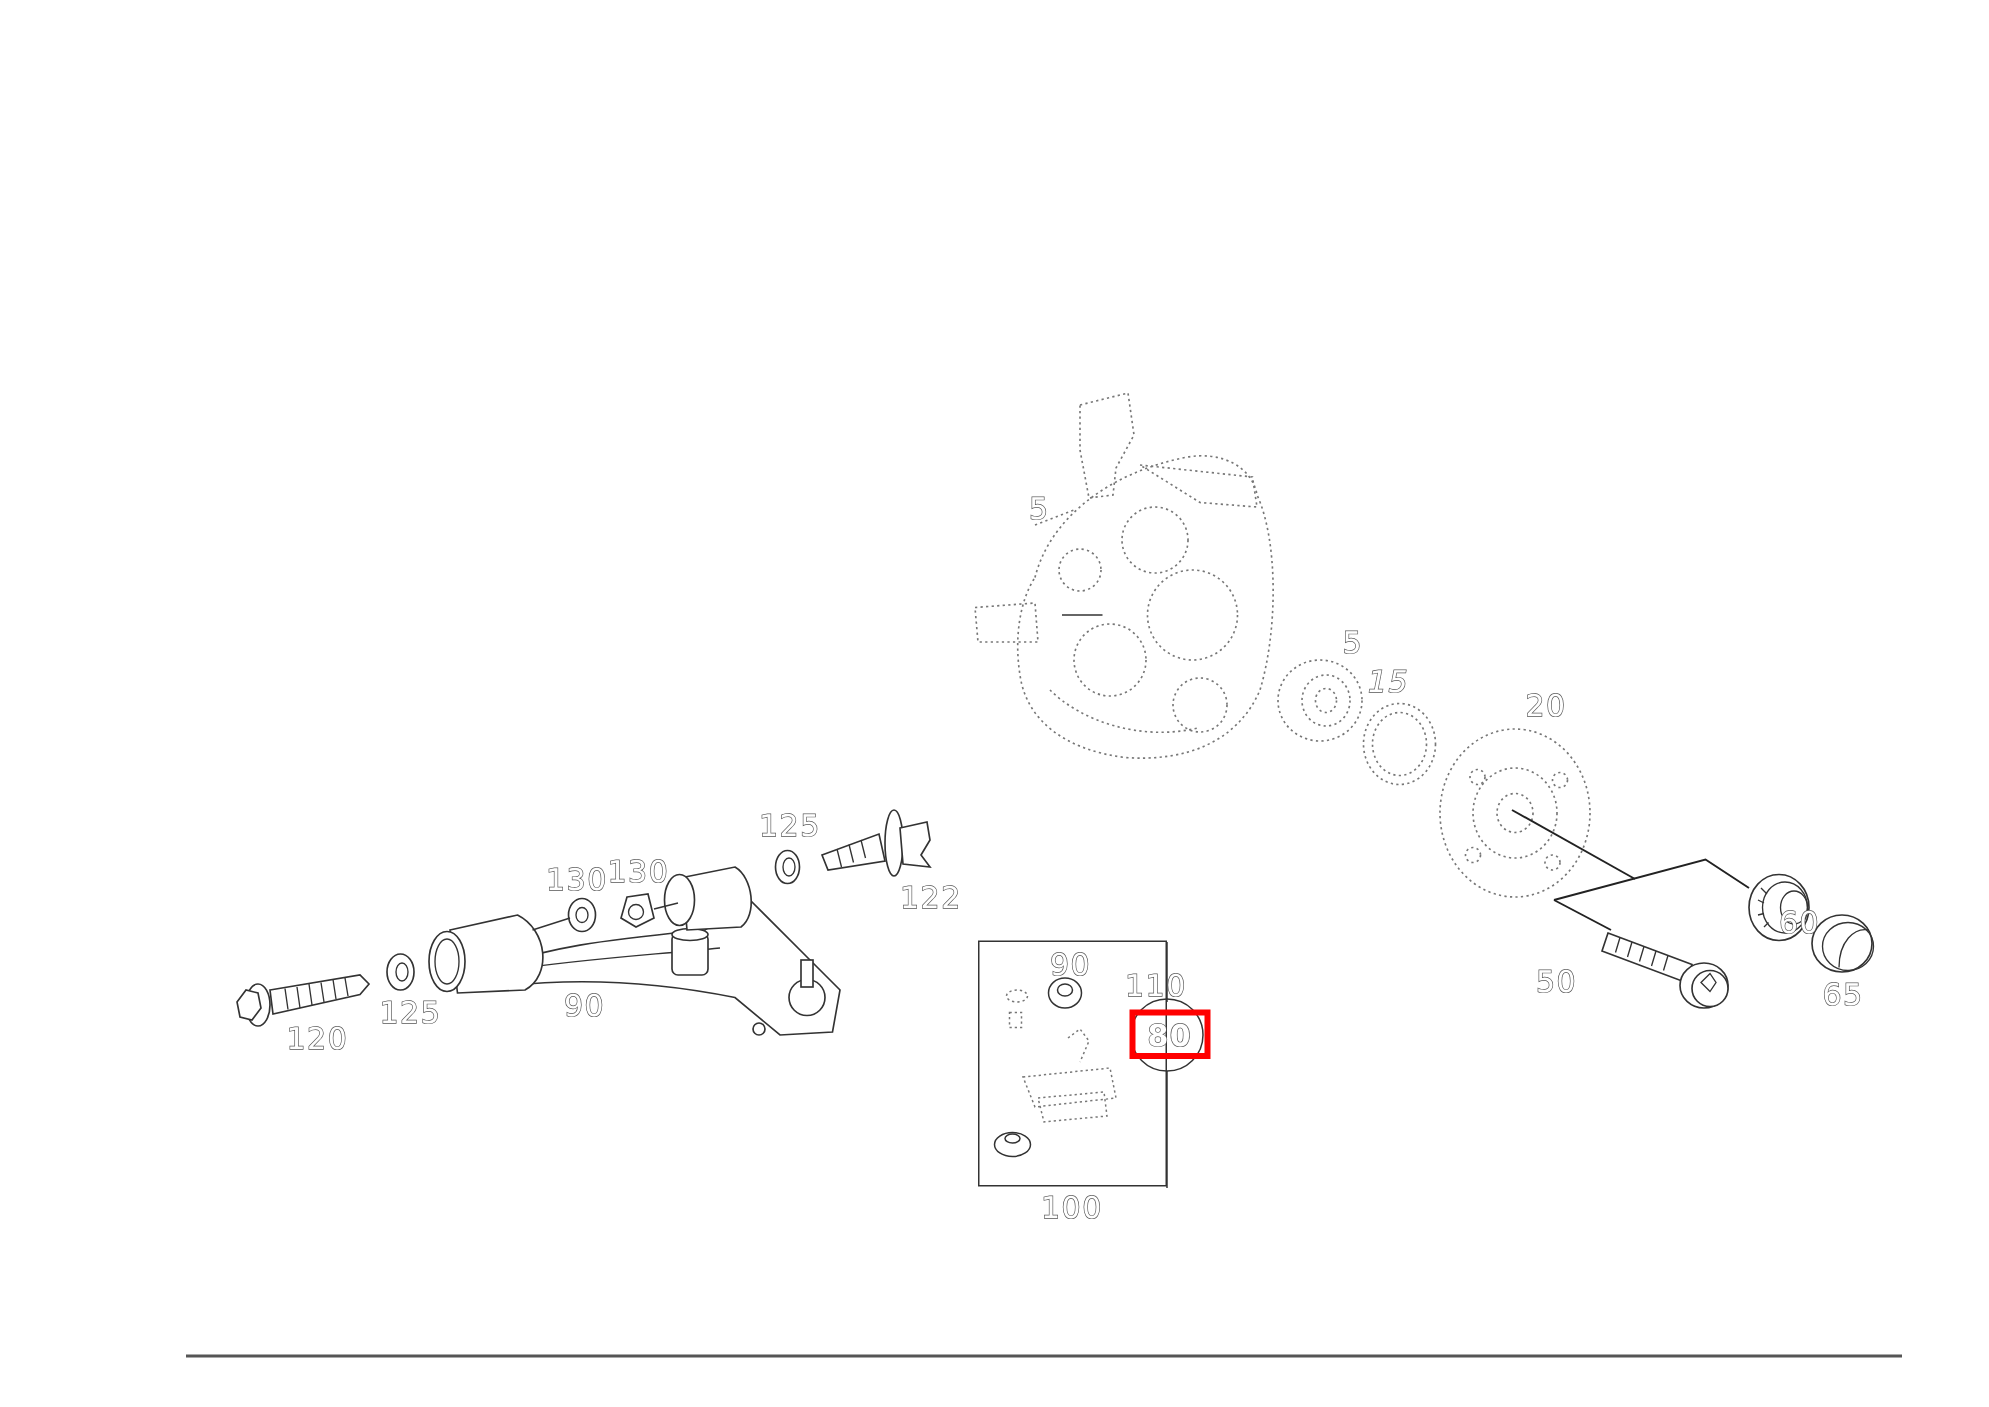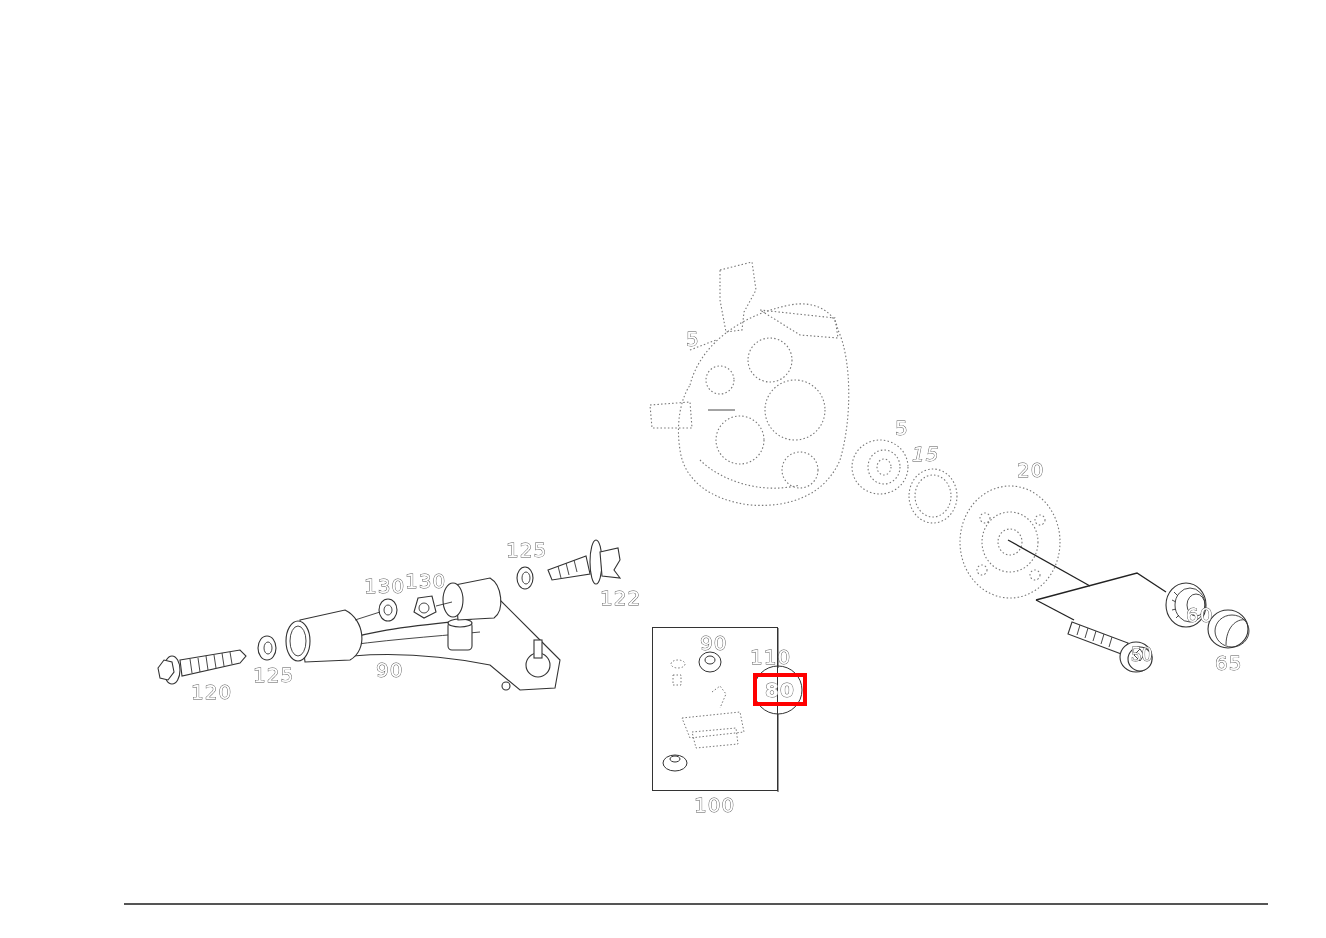--- a/index.html
+++ b/index.html
@@ -152,21 +152,21 @@
   <ellipse cx="35" cy="143" rx="12" ry="8" fill="#fff" stroke="#333" stroke-width="1"></ellipse>
   <ellipse cx="35" cy="139" rx="5" ry="3" fill="none" stroke="#333" stroke-width="1"></ellipse>
 </svg>
 
 <div class="highlight" style="left:753px; top:673px; width:54px; height:33px;"></div>
 
 <span class="callout" style="left:686px; top:329px;">5</span>
 <span class="callout" style="left:895px; top:418px;">5</span>
 <span class="callout" style="left:912px; top:444px;font-style:italic;">15</span>
 <span class="callout" style="left:1017px; top:460px;">20</span>
-<span class="callout" style="left:1131px; top:644px;font-family:Liberation Serif, serif;">50</span>
+<span class="callout" style="left:1024px; top:644px;">50</span>
 <span class="callout" style="left:1186px; top:557px;margin-top:48px;">60</span>
 <span class="callout" style="left:1215px; top:653px;">65</span>
 <span class="callout" style="left:376px; top:660px;">90</span>
 <span class="callout" style="left:765px; top:680px;font-weight:bold;">80</span>
 <span class="callout" style="left:700px; top:633px;">90</span>
 <span class="callout" style="left:694px; top:767px;margin-top:28px;">100</span>
 <span class="callout" style="left:750px; top:647px;">110</span>
 <span class="callout" style="left:191px; top:682px;text-align:right;">120</span>
 <span class="callout" style="left:575px; top:588px;margin-left:25px;">122</span>
 <span class="callout" style="left:253px; top:665px;">125</span>

